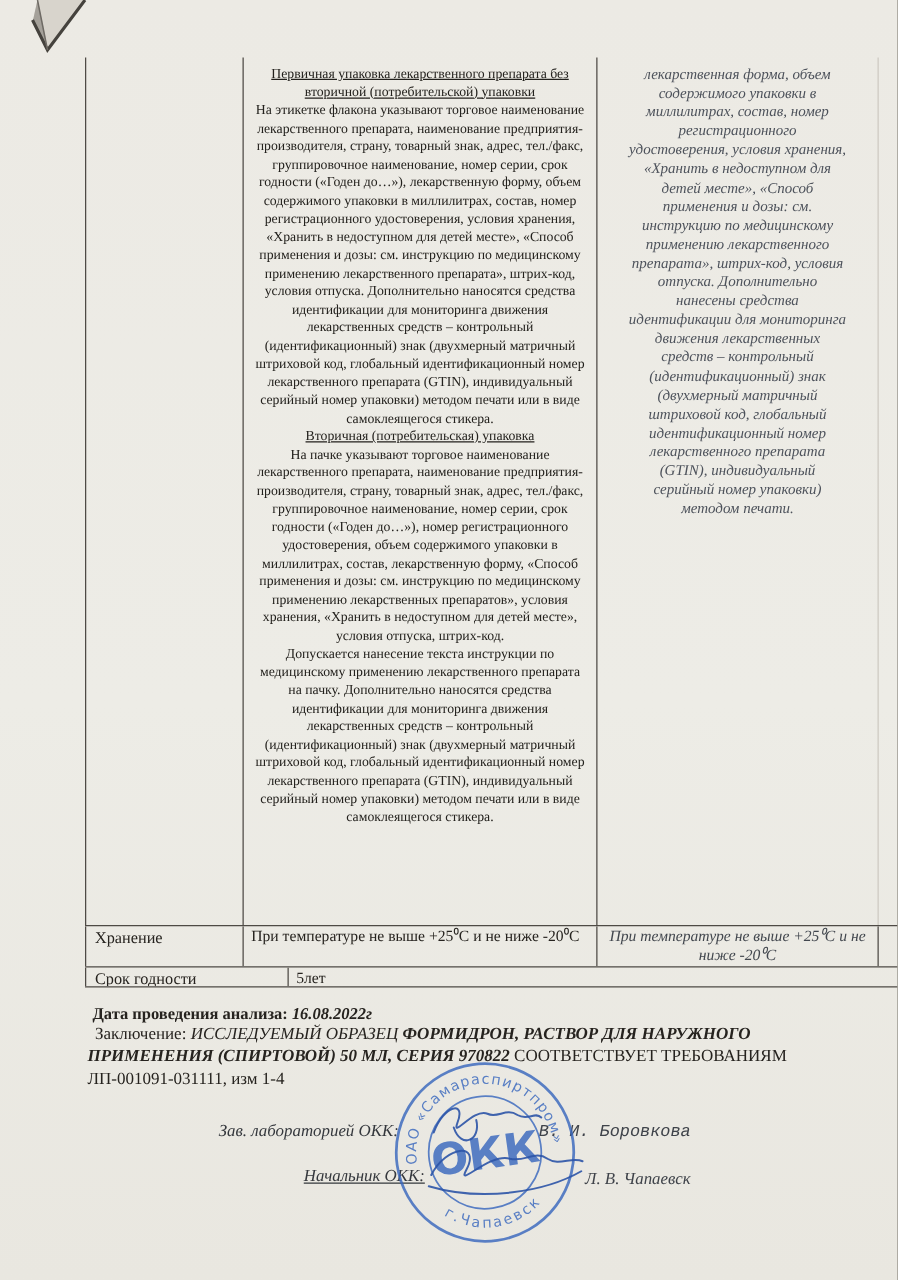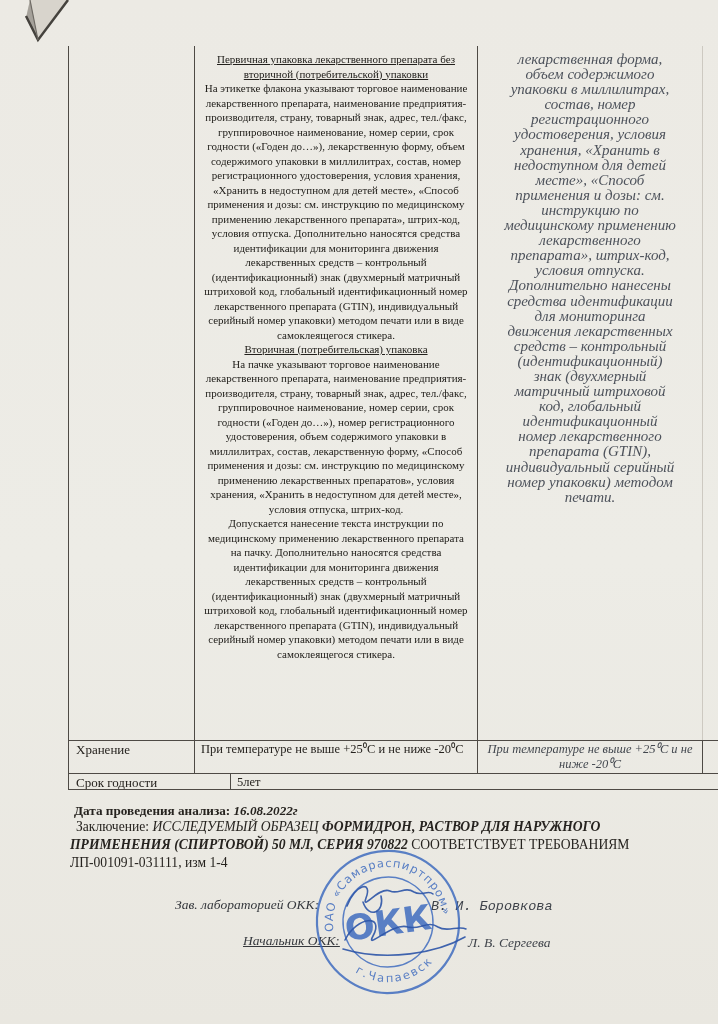--- a/index.html
+++ b/index.html
@@ -9,21 +9,21 @@
     background:linear-gradient(180deg,#eceae4 0%,#edece6 55%,#e9e7e0 100%);
     font-family:"Liberation Serif", serif; color:#26231f; overflow:hidden;
   }
   .corner-fold { position:absolute; left:0; top:0; }
 
   
   .tbl { position:absolute; left:68px; top:46px; width:635px; height:694px; display:flex; }
   .cell { height:100%; border-left:1px solid #4e4a45; overflow:hidden; }
   .c1 { width:126px; }
   .c2 { width:283px; padding:6px 8px 0; font-size:11px; line-height:14.5px; text-align:center; color:#23211d; }
-  .c3 { width:226px; padding:6px 24px 0; font-size:15px; line-height:15.1px; text-align:center;
+  .c3 { width:226px; padding:6px 24px 0; font-size:12px; line-height:15.1px; text-align:center;
         font-style:italic; color:#4d525b; border-right:1px solid #cdc9c1; }
   .hd { text-decoration:underline; }
 
   
   .row { position:absolute; left:68px; width:699px; display:flex; border-top:1px solid #4e4a45; overflow:hidden; }
   .row-storage { top:740px; height:33px; }
   .row-shelf   { top:773px; height:17px; border-bottom:1px solid #4e4a45;gap:36px; }
   .rc { border-left:1px solid #4e4a45; font-size:12.5px; line-height:15px; padding:1px 6px 0; overflow:hidden; }
   .rc1 { width:126px; font-size:13px; padding-left:7px; }
   .rc2 { width:283px; }
@@ -90,21 +90,21 @@
   <div class="conclusion">
     <span>Заключение:</span>
     <span class="it">ИССЛЕДУЕМЫЙ ОБРАЗЕЦ</span>
     <span class="bi">ФОРМИДРОН, РАСТВОР ДЛЯ НАРУЖНОГО ПРИМЕНЕНИЯ (СПИРТОВОЙ) 50 МЛ, СЕРИЯ 970822</span>
     <span>СООТВЕТСТВУЕТ ТРЕБОВАНИЯМ ЛП-001091-031111, изм 1-4</span>
   </div>
 
   <div class="sig sig1-label">Зав. лабораторией ОКК:</div>
   <div class="sig sig1-name">В. И. Боровкова</div>
   <div class="sig sig2-label">Начальник ОКК:</div>
-  <div class="sig sig2-name">Л. В. Сергеева</div>
+  <div class="sig sig2-name">Л. В. Чапаевск</div>
 
   <svg class="stamp-overlay" viewBox="0 0 200 178">
     <g transform="rotate(-8 93 82)" opacity="0.82">
       <circle cx="93" cy="82" r="71" fill="none" stroke-width="2.2" stroke="#3a68be"></circle>
       <circle cx="93" cy="82" r="45" fill="none" stroke-width="1.4" stroke="#3a68be"></circle>
       <defs>
         <path id="arcT" d="M 38,82 A 55,55 0 1 1 148,82" fill="none"></path>
         <path id="arcB" d="M 33,82 A 60,60 0 1 0 153,82" fill="none"></path>
       </defs>
       <text font-size="11.5" letter-spacing="1" fill="#3a68be">

